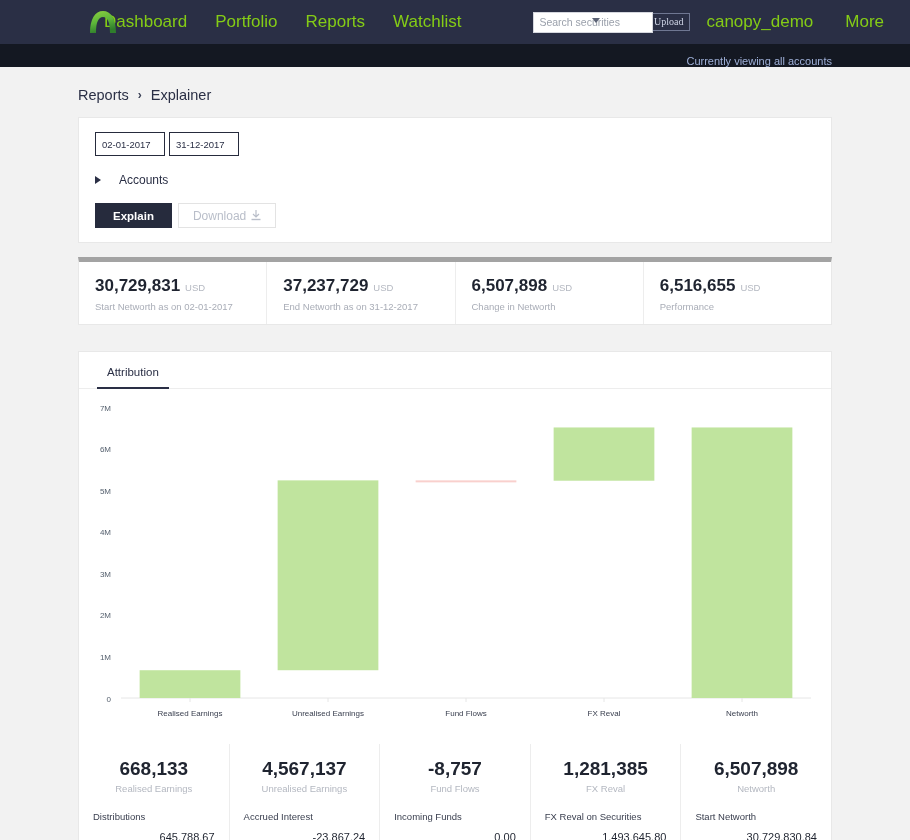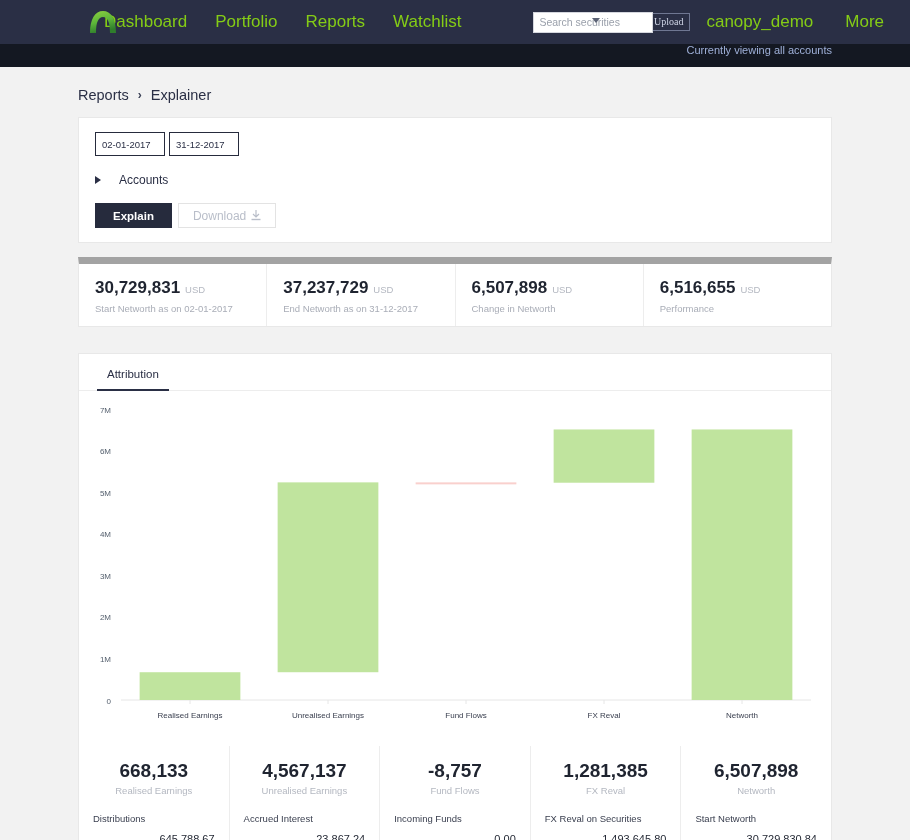--- a/index.html
+++ b/index.html
@@ -53,21 +53,21 @@
     border: 1px solid #6f7792; color: #cfd5e6; font-size: 10px;
     padding: 2px 6px; cursor: pointer; background: transparent;
     font-family: Liberation Serif, serif; line-height: 1.2;
   }
   .nav-right .nav-link { padding: 0 16px; }
   .nav-right .nav-link:last-child { padding-right: 12px; }
 
   
   .subbar {
     height: 23px; background: #141822;
-    display: flex; align-items: flex-start; justify-content: flex-end;
+    display: flex; align-items: flex-end; justify-content: flex-end;
     padding-right: 78px;
   }
   .subbar-text { color: #9fb0d8; font-size: 11px; }
 
   
   .page { padding: 0 78px; }
 
   .breadcrumb {
     padding: 20px 0 14px 0; display: flex; align-items: center;
     font-size: 14.5px; color: #2a2f45;
@@ -110,21 +110,21 @@
     font-size: 12px; padding: 0 14px; height: 25px; cursor: pointer;
     font-family: "Liberation Sans", sans-serif;
     display: flex; align-items: center; gap: 5px;
   }
 
   
   .kpi-row {
     display: flex; background: #fff; border: 1px solid #e8e8e8;
     border-top: none; margin-top: 14px;
   }
-  .kpi-row { margin-top: 14px; border-top: 7px solid #a3a3a3; }
+  .kpi-row { margin-top: 14px; border-top: 5px solid #a3a3a3; }
   .kpi {
     flex: 1; padding: 14px 0 12px 16px;
     border-right: 1px solid #ededed;
   }
   .kpi:last-child { border-right: none; }
   .kpi-value {
     font-size: 17px; color: #1f2430; font-weight: bold;
     display: flex; align-items: baseline; gap: 5px;
   }
   .kpi-cur { font-size: 9.5px; color: #b4b8c1; font-weight: normal; }

